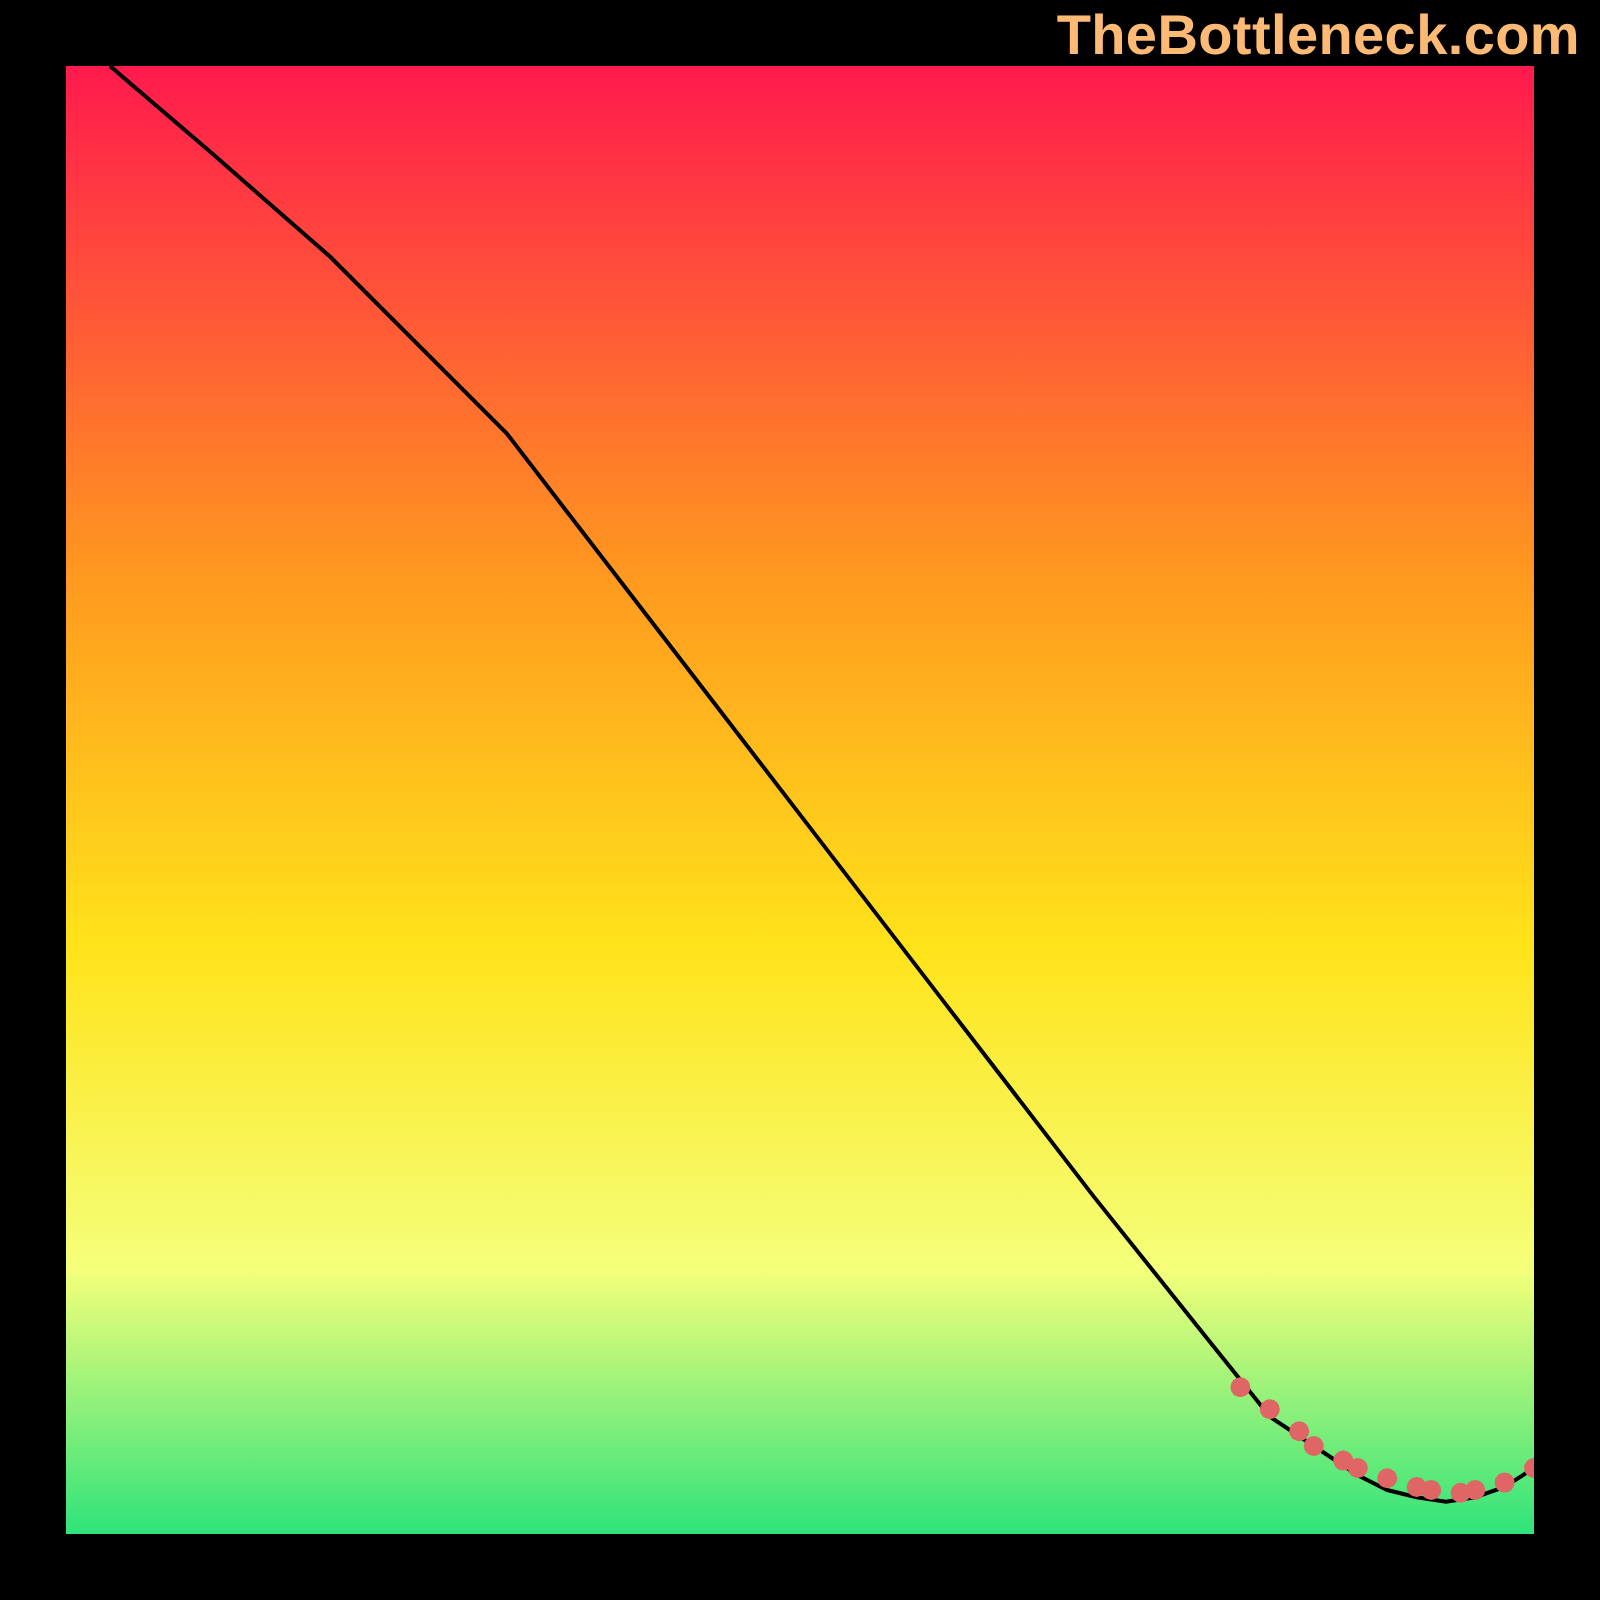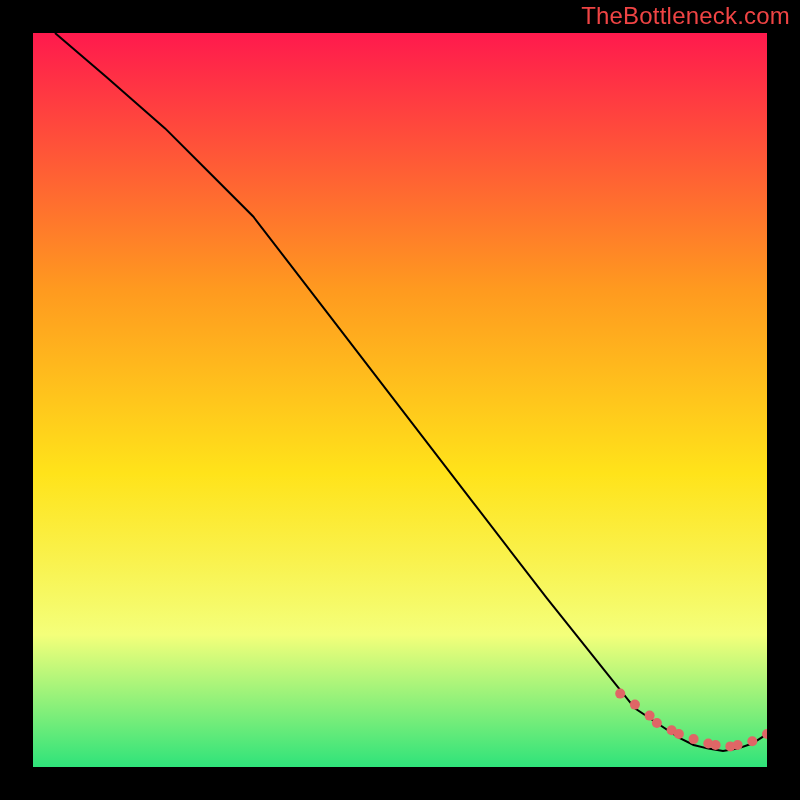--- a/index.html
+++ b/index.html
@@ -8,23 +8,23 @@
     position: relative;
     width: 800px;
     height: 800px;
     background: #000;
   }
   .watermark {
     position: absolute;
     top: 2px;
     right: 10px;
     font-family: Arial, Helvetica, sans-serif;
-    font-size: 24px;
-    font-weight: normal;
-    color: #ef4444;
+    font-size: 28px;
+    font-weight: bold;
+    color: #fdba74;
     letter-spacing: 0.2px;
   }
   .plot {
     position: absolute;
     left: 33px;
     top: 33px;
     width: 734px;
     height: 734px;
   }
   .plot svg { display: block; }

